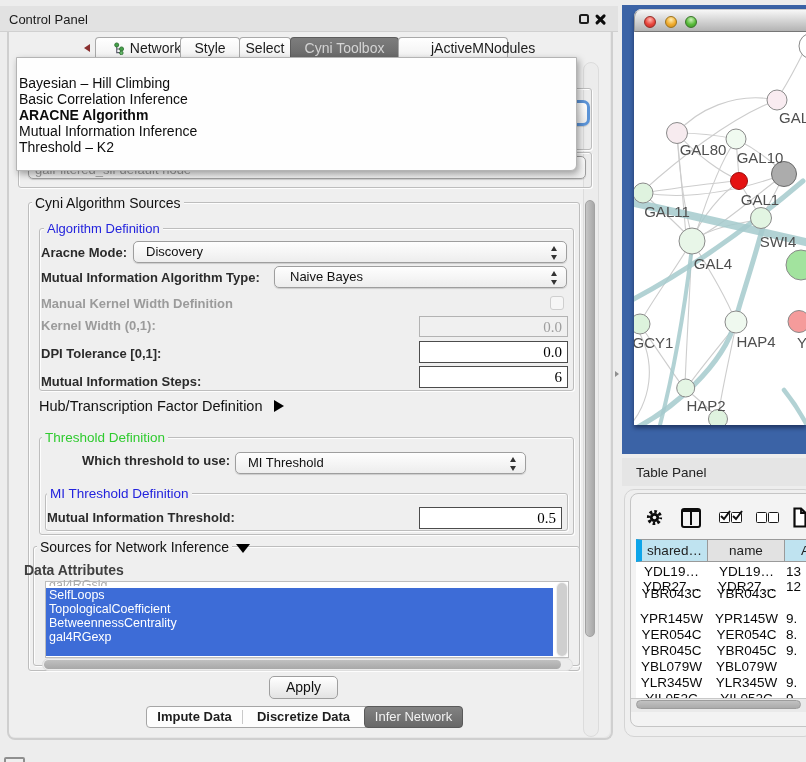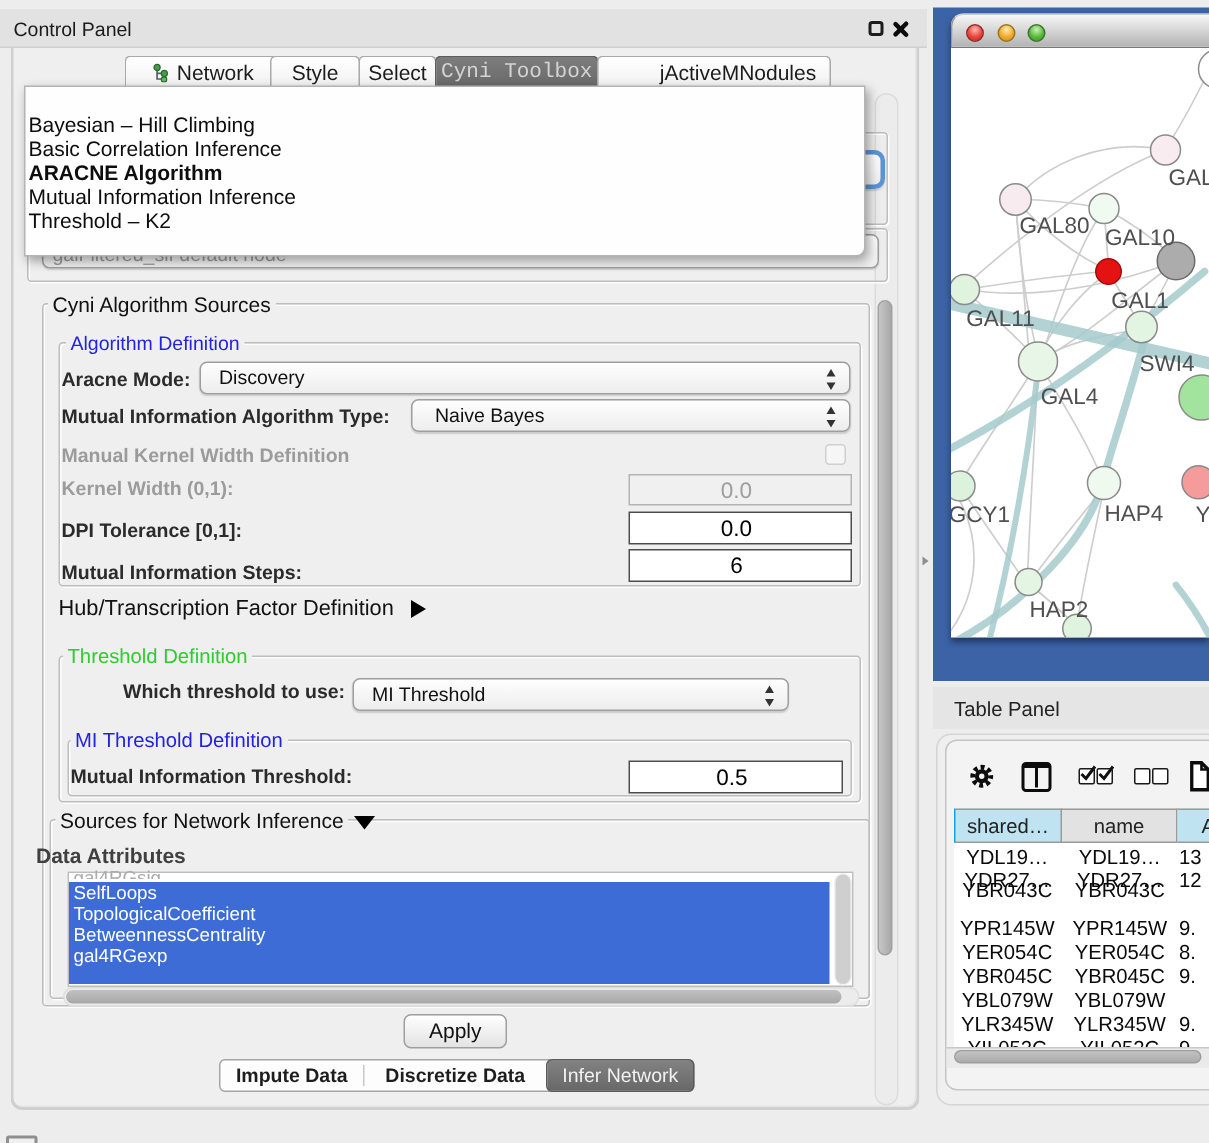--- a/index.html
+++ b/index.html
@@ -19,37 +19,37 @@
 
 #cpframe { left:7px; top:32px; width:606px; height:708px; background:#efefef;
   border:2px solid #cfcfcf; border-top:none; border-radius:0 0 8px 8px;
   box-shadow: inset -1px -1px 0 #e6e6e6; }
 
 .tab { position:absolute; top:37px; height:22px; background:linear-gradient(#ffffff,#f0f0f0);
   border:1px solid #a9a9a9; border-bottom:none; border-radius:4px 4px 0 0;
   font-size:14px; color:#1c1c1c; text-align:center; line-height:21px; }
 #tabarrow { left:84px; top:44px; width:0; height:0;
   border-top:4px solid transparent; border-bottom:4px solid transparent; border-right:6px solid #8a2f2f; }
-#tabdark { background:linear-gradient(#7d7d7d,#686868); color:#d4d4d4; border-color:#5d5d5d;font-family:Liberation Mono, monospace; }
+#tabdark { background:linear-gradient(#7d7d7d,#686868); color:#d4d4d4; border-color:#5d5d5d; }
 .tnet { display:inline-block; width:13px; height:13px; vertical-align:-2px; margin-right:4px; }
 
 #vtrack { left:583px; top:62px; width:16px; height:675px; background:#ececec;
   border:1px solid #dcdcdc; border-radius:8px; }
 #vthumb { left:585px; top:200px; width:10px; height:437px; background:linear-gradient(90deg,#c6c6c6,#a8a8a8);
   border:1px solid #a2a2a2; border-radius:6px; }
 
 .gbox { position:absolute; border:1px solid #bdbdbd; border-radius:3px;
   box-shadow:inset 1px 1px 0 #fdfdfd, 1px 1px 0 #fdfdfd; }
 .glab { position:absolute; background:#efefef; padding:0 3px; font-size:13px; color:#111; }
 .blue { color:#2323dd; }
 .green { color:#2fcb2f; }
 .blab { position:absolute; font-size:13px; font-weight:bold; color:#2b2b2b; }
 .dis { color:#9b9b9b; }
 .fld { position:absolute; background:#fff; border:1px solid #4c4c4c;
-  font-size:15px; color:#000; text-align:center; padding:2px 5px 0 0; }
+  font-size:15px; color:#000; text-align:right; padding:2px 5px 0 0;font-family:Liberation Serif, serif; }
 .fldd { background:#f0f0f0; border:1px solid #b3b3b3; color:#9e9e9e; }
 .combo { position:absolute; height:22px; background:linear-gradient(#fefefe,#ededed);
   border:1px solid #9e9e9e; border-radius:5px; font-size:13px; color:#111;
   line-height:20px; padding-left:10px; box-shadow:0 1px 1px rgba(0,0,0,.15); }
 .cbarr { position:absolute; right:8px; top:4px; width:7px; height:14px; }
 .cbarr:before { content:""; position:absolute; left:0; top:0; width:0; height:0;
   border-left:3.5px solid transparent; border-right:3.5px solid transparent; border-bottom:5px solid #333; }
 .cbarr:after { content:""; position:absolute; left:0; bottom:0; width:0; height:0;
   border-left:3.5px solid transparent; border-right:3.5px solid transparent; border-top:5px solid #333; }
 
@@ -116,30 +116,30 @@
 <body>
 
 <div class="abs" id="cptitle">
     <span class="t">Control Panel</span>
   </div>
 <div class="abs" id="icoFloat"></div>
 <div class="abs" id="icoClose"></div>
 <div class="abs" id="cpframe"></div>
 <div class="abs" id="tabarrow"></div>
 
-<div class="tab" style="left:83px; width:104px;"><svg class="tnet" viewBox="0 0 12 14">
+<div class="tab" style="left:95px; width:104px;"><svg class="tnet" viewBox="0 0 12 14">
       <path d="M3,4 L3,11.5 L7,11.5 M3,7.5 L7,7.5" stroke="#5a5a6a" stroke-width="1.2" fill="none"></path>
       <circle cx="3" cy="3.2" r="2.2" fill="#43a047" stroke="#2a6c2e" stroke-width="0.9"></circle>
       <circle cx="8.2" cy="7.5" r="2.2" fill="#43a047" stroke="#2a6c2e" stroke-width="0.9"></circle>
       <circle cx="8" cy="11.8" r="1.9" fill="#66bb6a" stroke="#2a6c2e" stroke-width="0.9"></circle>
     </svg>Network</div>
 <div class="tab" style="left:180px; width:60px;">Style</div>
 <div class="tab" style="left:239px; width:52px;">Select</div>
 <div class="tab" id="tabdark" style="left:290px; width:109px;">Cyni Toolbox</div>
-<div class="tab" style="left:398px; width:156px;padding-left:32px;">jActiveMNodules</div>
+<div class="tab" style="left:398px; width:110px;padding-left:32px;">jActiveMNodules</div>
 
 <div class="abs" id="vtrack"></div>
 <div class="abs" id="vthumb"></div>
 
 <div class="gbox" style="left:18px; top:88px; width:574px; height:62px;"></div>
 <div class="combo" style="left:28px; top:100px; width:562px; height:26px; border:3px solid #5b93d6; border-radius:7px;"></div>
 <div class="gbox" style="left:18px; top:152px; width:574px; height:36px;"></div>
 <div class="combo" style="left:28px; top:156px; width:558px; height:23px; color:#999; line-height:26px; padding-left:6px;">galFiltered_sif default node</div>
 
 <div class="gbox" style="left:28px; top:202px; width:552px; height:469px;"></div>
@@ -307,21 +307,21 @@
     </svg>
   </div>
 <div class="ck" style="left:756px; top:512px;"></div>
 <div class="ck" style="left:767.5px; top:512px;"></div>
 <svg class="abs" style="left:793px; top:507px;" width="14" height="21" viewBox="0 0 14 21">
     <path d="M1.5,1.5 L8,1.5 L12.5,6 L12.5,19.5 L1.5,19.5 Z" fill="#fff" stroke="#0c0c0c" stroke-width="2.2"></path>
     <path d="M8,1.5 L8,6 L12.5,6" fill="none" stroke="#0c0c0c" stroke-width="1.8"></path>
   </svg>
 
 <div class="abs" id="thead">
-  <div class="hc" style="left:0px; width:72px; border-left:1px solid #0ea5e9; background:#bfe3f0;">shared…</div>
+  <div class="hc" style="left:0px; width:72px; border-left:6px solid #0ea5e9; background:#bfe3f0;">shared…</div>
   <div class="hc" style="left:72px; width:77px; background:#e2e2e2;">name</div>
   <div class="hc" style="left:149px; width:41px; background:#bfe3f0;">
       <span style="position:absolute; left:16px; top:0;">Av</span>
     </div>
 </div>
 <div class="abs" style="left:636px; top:562px; width:170px; height:136px; background:#ffffff; overflow:hidden;">
   <div class="trow" style="top:1.5px;">
       <span class="c1">YDL19…</span>
       <span class="c2">YDL19…</span>
       <span class="c3">13</span>

